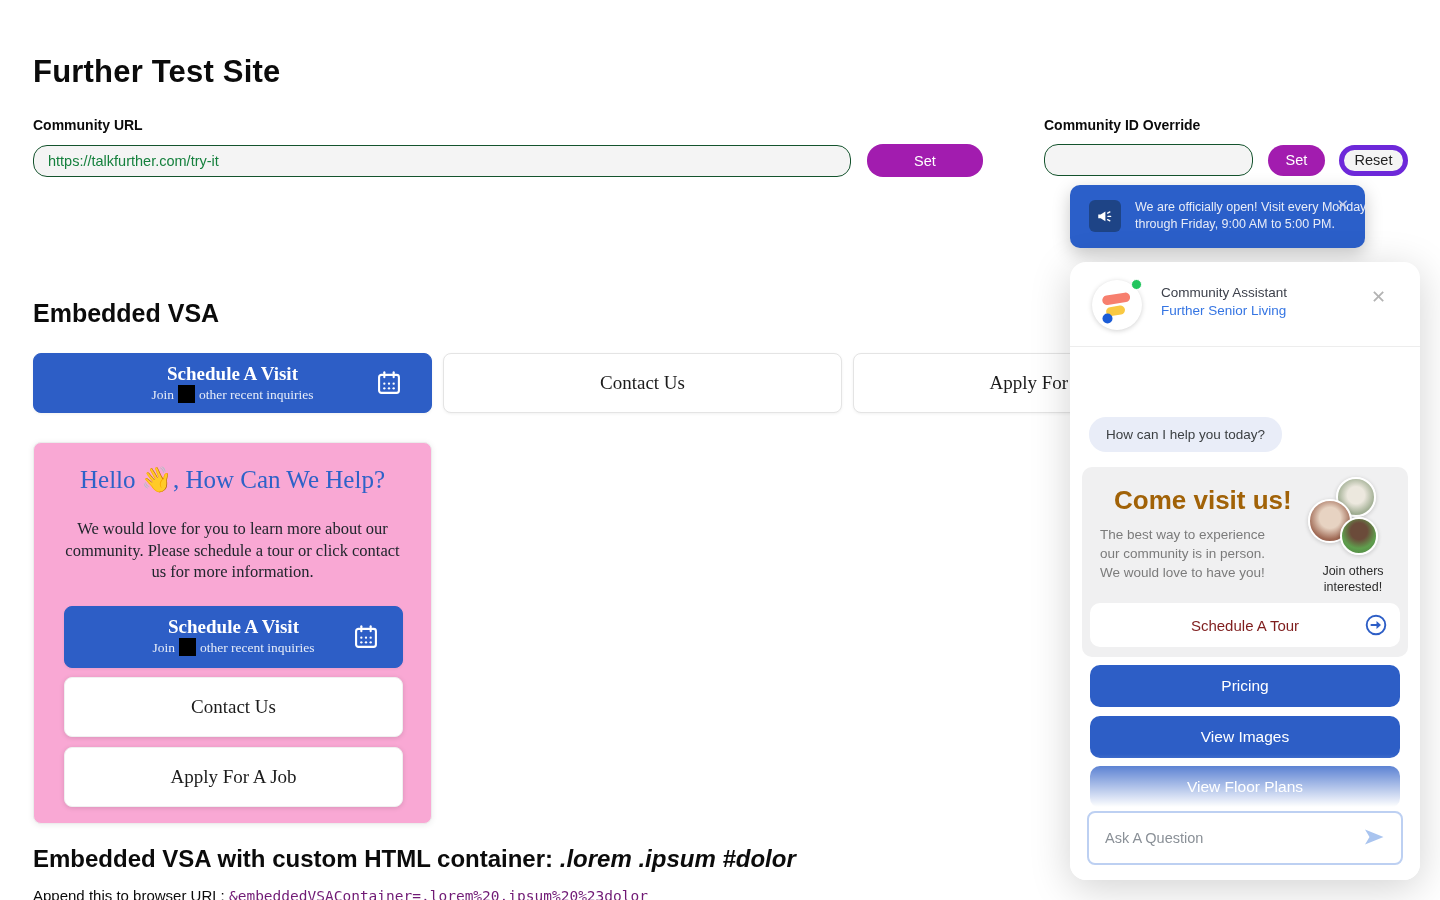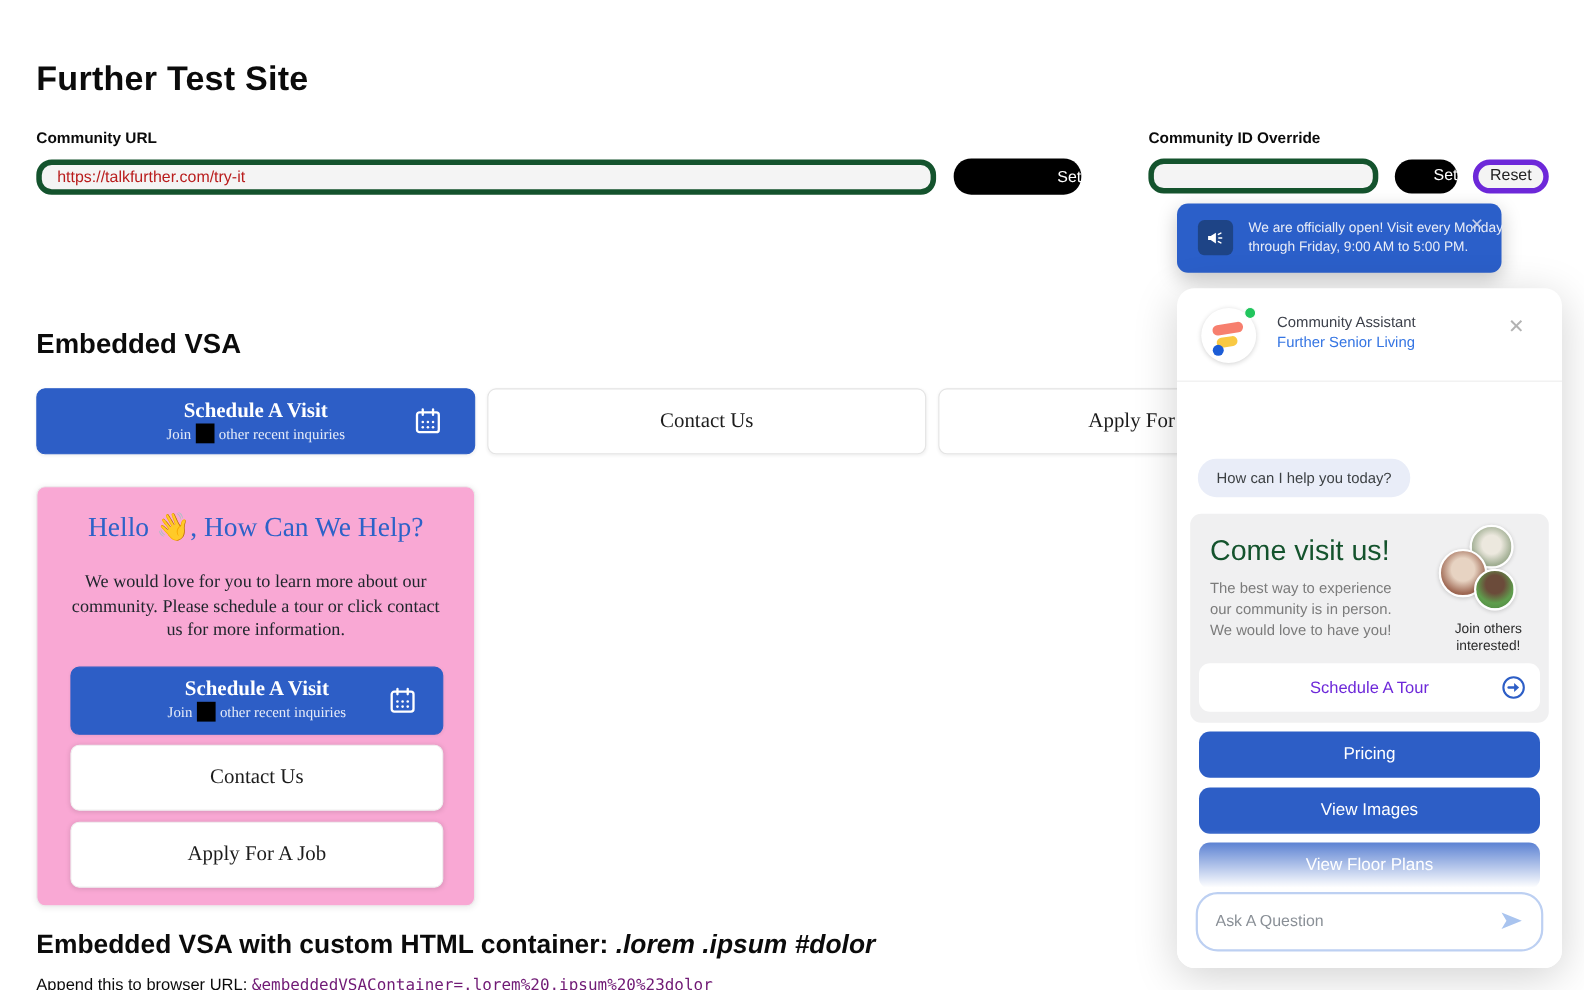--- a/index.html
+++ b/index.html
@@ -6,29 +6,29 @@
   html,body { width:1440px; height:900px; overflow:hidden; background:#fff;
               font-family:"Liberation Sans", sans-serif; color:#111; }
 
   
   .page { position:relative; width:1296px; height:900px; padding:54px 32px 16px 33px; }
   h1.title { font-size:31px; font-weight:800; letter-spacing:.2px; color:#0b0b0b; }
 
   .controls { position:relative; margin-top:27px; height:60px; }
   .ctl-label { font-size:14px; font-weight:700; color:#0b0b0b; }
   .input-row { display:flex; align-items:center; margin-top:11px; }
-  .txt-input { height:32px; background:#f4f4f4; border:5px solid #14532d; border-radius:14px;
-               font-size:14.5px; color:#b91c1c; padding:0 14px; outline:none;
+  .txt-input { height:32px; background:#f4f4f4; border:1px solid #14532d; border-radius:14px;
+               font-size:14.5px; color:#15803d; padding:0 14px; outline:none;
                font-family:"Liberation Sans", sans-serif; }
   .ctl-left { position:absolute; left:0; top:0; }
   .ctl-left .txt-input { width:818px; }
   .ctl-right { position:absolute; left:1011px; top:0; }
   .ctl-right .txt-input { width:209px; }
   .btn { cursor:pointer; border:none; font-family:"Liberation Sans", sans-serif; }
-  .btn-dark { background:#000000; color:#fff; border-radius:16px; font-size:14.5px;text-align:right; }
+  .btn-dark { background:#a21caf; color:#fff; border-radius:16px; font-size:14.5px; }
   .btn-set-wide { width:116px; height:33px; margin-left:16px; }
   .btn-set-sm  { width:57px; height:31px; margin-left:15px; }
   .btn-light { background:#f4f4f4; color:#222; border:5px solid #6d28d9; border-radius:16px;
                font-size:14.5px; width:69px; height:31px; margin-left:14px; }
 
   h2.vsa-heading { margin-top:122px; font-size:25px; font-weight:800; color:#0b0b0b; }
 
   .vsa-row { display:flex; gap:11px; margin-top:25px; }
   .vsa-btn { width:399px; height:60px; border-radius:8px; border:1px solid #e4e4e4; background:#fff;
              font-family:"Liberation Serif", serif; font-size:19px; color:#1c1c1c; cursor:pointer;
@@ -80,47 +80,47 @@
   .chat-link { position:absolute; left:91px; top:41px; font-size:13.5px; color:#3575e3;
                text-decoration:none; cursor:pointer; }
   .chat-close { position:absolute; right:34px; top:26px; background:none; border:none; color:#b3b3b3;
                 font-size:18px; cursor:pointer; line-height:1; }
 
   .bubble { position:absolute; left:19px; top:155px; background:#e9edf8; border-radius:17px;
             padding:10px 17px; font-size:13.5px; color:#3c4043; }
 
   .visit-card { position:absolute; left:12px; top:205px; width:326px; height:190px;
                 background:#f0f0f1; border-radius:10px; }
-  .visit-heading { position:absolute; left:18px; top:18px; font-size:26px; font-weight:400; color:#14532d; }
+  .visit-heading { position:absolute; left:32px; top:18px; font-size:26px; font-weight:700; color:#a16207; }
   .visit-body { position:absolute; left:18px; top:58px; width:178px; font-size:13.5px; line-height:1.42;
                 color:#7b7b7b; }
   .avatars { position:absolute; right:16px; top:10px; width:84px; height:86px; }
   .ava { position:absolute; border-radius:50%; border:2px solid #fff; box-shadow:0 1px 4px rgba(0,0,0,.18); }
   .ava1 { left:0;  top:22px; width:44px; height:44px;
           background:radial-gradient(circle at 50% 42%, #e7d3c2 0 34%, #a06a55 70%, #7c4a3c 100%); }
   .ava2 { left:28px; top:0;  width:40px; height:40px;
           background:radial-gradient(circle at 50% 45%, #ece8de 0 32%, #a3b095 68%, #8b9a80 100%); }
   .ava3 { left:32px; top:40px; width:38px; height:38px;
           background:radial-gradient(circle at 50% 36%, #6b4b3a 0 30%, #5f9e4d 62%, #4d8340 100%); }
   .avatars-caption { position:absolute; right:4px; top:96px; width:102px; text-align:center;
                      font-size:12.5px; line-height:1.3; color:#2b2b2b; }
   .cta { position:absolute; left:8px; right:8px; bottom:10px; height:44px; background:#fff;
-         border:none; border-radius:10px; font-size:15px; color:#6d28d9; cursor:pointer;
+         border:none; border-radius:10px; font-size:15px; color:#7f1d1d; cursor:pointer;
          font-family:"Liberation Sans", sans-serif; }
   .cta-arrow { position:absolute; right:13px; top:50%; transform:translateY(-50%); width:22px; height:22px; }
 
   .qa { position:absolute; left:20px; width:310px; height:42px; background:#2d5ec6; border:none;
         border-radius:10px; color:#ffffff; font-size:15.5px; cursor:pointer;
         font-family:"Liberation Sans", sans-serif; }
   .qa0 { top:403px; } .qa1 { top:454px; } .qa2 { top:504px; }
 
   .chat-footer { position:absolute; left:0; right:0; bottom:0; height:126px;
                  background:linear-gradient(180deg, rgba(255,255,255,0) 0%, #fff 42%); }
   .ask-box { position:absolute; left:17px; right:17px; bottom:15px; height:54px; background:#fff;
-             border:2px solid #bdd0f2; border-radius:20px; display:flex; align-items:center; padding:0 12px 0 16px; }
+             border:2px solid #bdd0f2; border-radius:8px; display:flex; align-items:center; padding:0 12px 0 16px; }
   .ask-input { flex:1; border:none; outline:none; font-size:14.5px; color:#333; background:transparent;
                font-family:"Liberation Sans", sans-serif; }
   .ask-input::placeholder { color:#8a9097; }
   .send-btn { background:none; border:none; cursor:pointer; width:30px; height:26px; padding:0; }
 </style>
 </head>
 <body>
 
 <main class="page">
   <h1 class="title">Further Test Site</h1>

